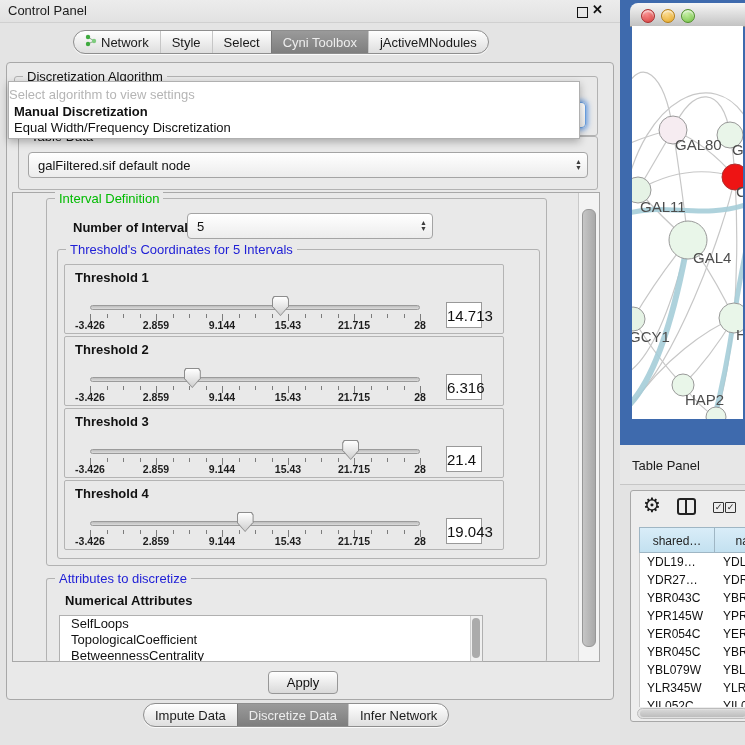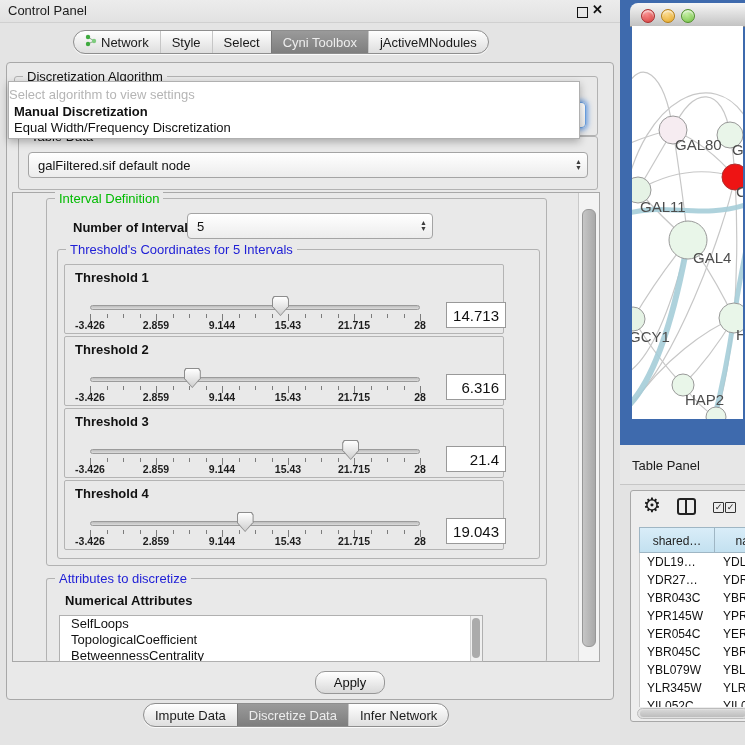--- a/index.html
+++ b/index.html
@@ -49,31 +49,31 @@
   
   .th-row{position:absolute;left:6px;width:438px;height:68px;border:1px solid #b4b4b4;border-radius:2px;background:#e9e9e9;}
   .th-label{position:absolute;left:10px;top:5px;font-size:13px;font-weight:bold;color:#111;}
   .track{position:absolute;left:25px;top:40px;width:330px;height:5px;border:1px solid #9b9b9b;border-radius:3px;
          background:linear-gradient(#bdbdbd,#dcdcdc);box-sizing:border-box;}
   .thumb-o{position:absolute;width:17px;height:20px;clip-path:polygon(10% 0,90% 0,100% 14%,100% 52%,50% 100%,0 52%,0 14%);background:#8d8d8d;}
   .thumb-i{position:absolute;left:1px;top:1px;width:15px;height:18px;clip-path:polygon(10% 0,90% 0,100% 14%,100% 52%,50% 100%,0 52%,0 14%);
            background:linear-gradient(#ffffff,#cfcfcf);}
   .tick{position:absolute;width:1px;background:#7c7c7c;}
   .tick-lab{position:absolute;top:54px;font-size:10.5px;font-weight:bold;color:#1d1d1d;transform:translateX(-50%);white-space:nowrap;}
-  .valbox{position:absolute;left:381px;top:37px;width:60px;height:26px;background:#fff;border:1px solid #999;
+  .valbox{position:absolute;left:381px;top:37px;width:36px;height:26px;background:#fff;border:1px solid #999;
           font-size:15px;color:#111;text-align:right;line-height:26px;padding-right:6px;box-sizing:border-box;}
 
   
   #attr-list{position:absolute;left:12px;top:36px;width:424px;height:47px;background:#fff;border:1px solid #b0b0b0;overflow:hidden;box-sizing:border-box;}
   #attr-list .item{font-size:13px;color:#111;padding-left:11px;height:16px;line-height:16px;white-space:nowrap;}
   #attr-list .sb{position:absolute;right:0;top:0;bottom:0;width:11px;background:#f0f0f0;border-left:1px solid #d0d0d0;}
   #attr-list .sb .thumb{position:absolute;left:1px;top:2px;width:8px;height:40px;background:#ababab;border-radius:4px;}
 
-  .push-btn{position:absolute;background:linear-gradient(#ffffff,#d9d9d9);border:1px solid #979797;border-radius:10px;
-            font-size:13px;color:#111;text-align:center;margin-left:47px;}
+  .push-btn{position:absolute;background:linear-gradient(#ffffff,#d9d9d9);border:1px solid #979797;border-radius:4px;
+            font-size:13px;color:#111;text-align:center;}
 
   
   #net-frame{position:absolute;left:620px;top:0;width:125px;height:445px;background:#3e6aad;}
   #net-titlebar{position:absolute;left:10px;top:3px;right:0;height:23px;background:linear-gradient(#f6f6f6,#c3c3c3);
                 border-bottom:1px solid #8a8a8a;border-top-left-radius:8px;}
   .light{position:absolute;top:6px;width:12px;height:12px;border-radius:50%;box-shadow:inset 0 2px 2px rgba(255,255,255,.7);}
   #net-canvas{position:absolute;left:12px;top:26px;width:111px;height:393px;background:#fff;overflow:hidden;}
 
   #tp-strip{position:absolute;left:620px;top:445px;width:125px;height:39px;background:#e7e7e7;border-bottom:1px solid #c6c6c6;}
   #tp-strip .t{position:absolute;left:12px;top:13px;font-size:13px;color:#1c1c1c;}

